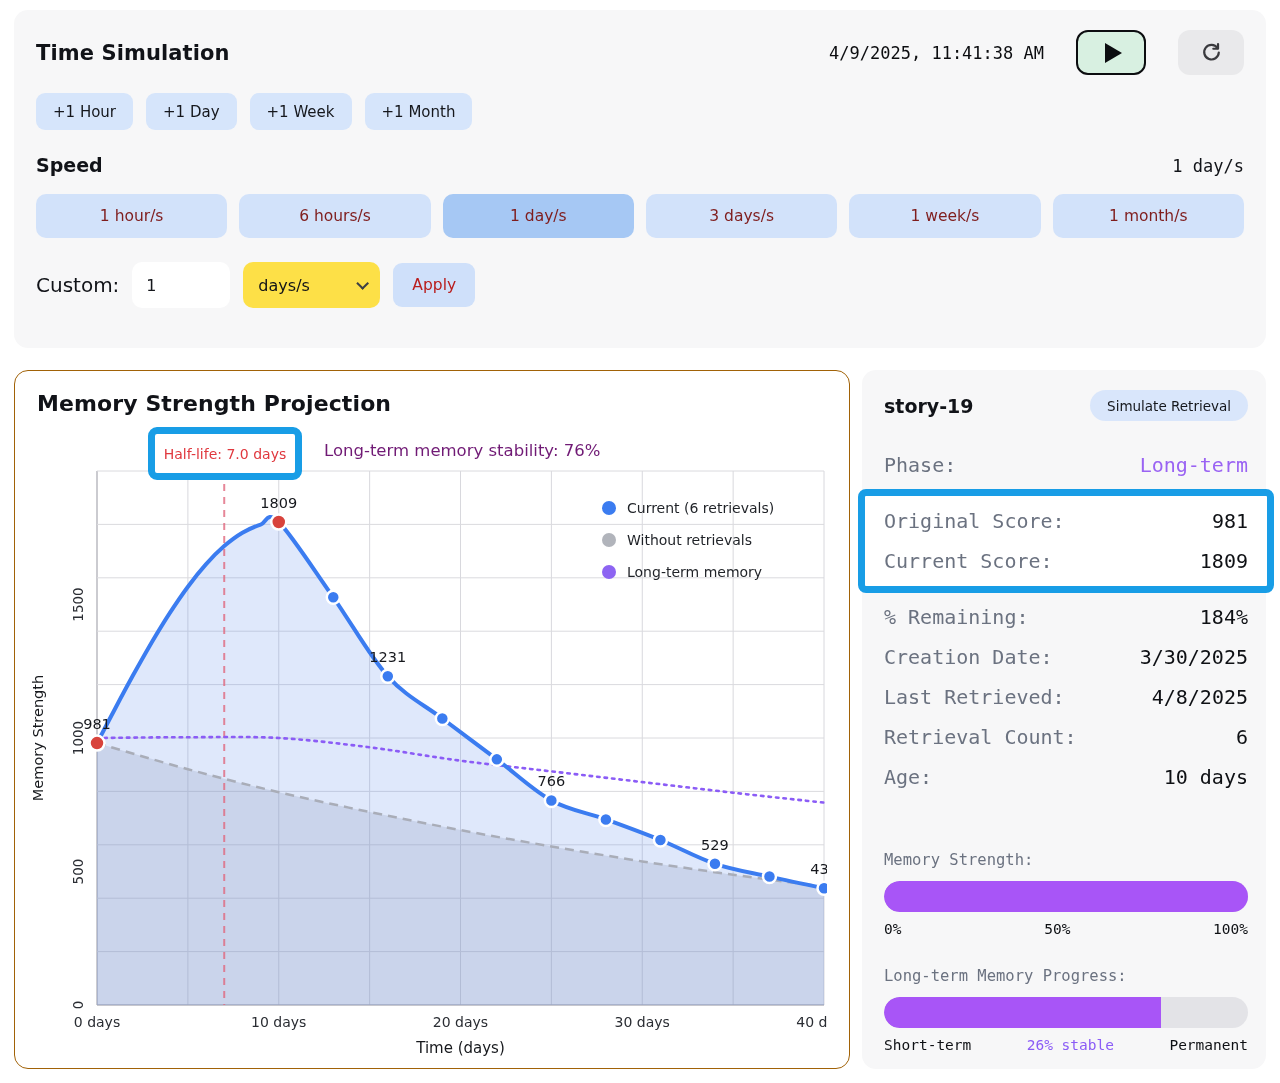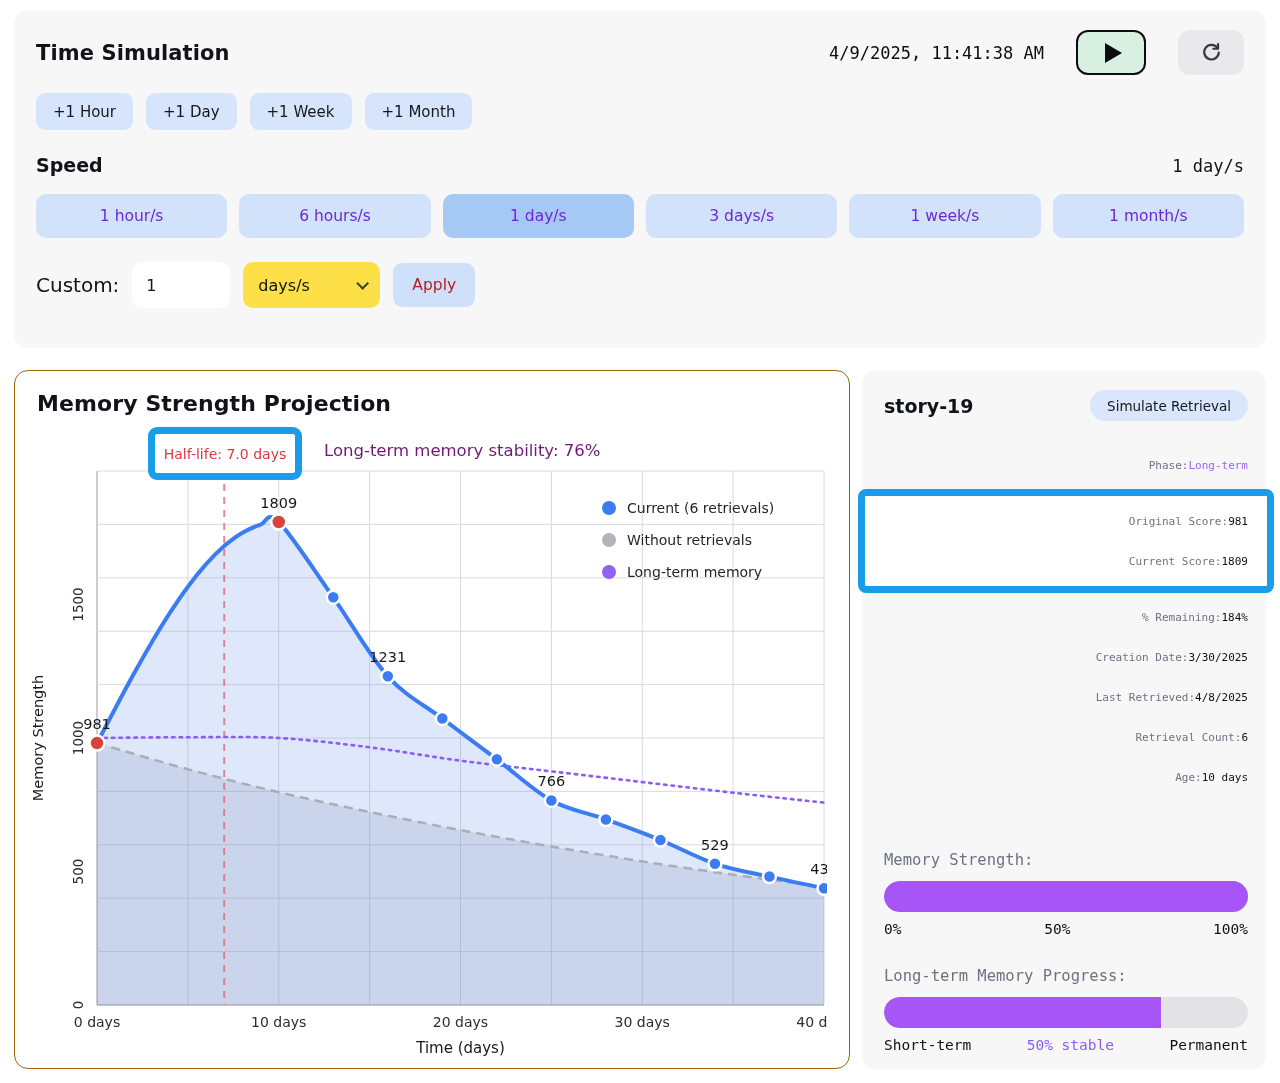--- a/index.html
+++ b/index.html
@@ -33,21 +33,21 @@
   .chip-btn {
     background:#d6e5fb; border:none; border-radius:9px; height:37px; padding:0 17px;
     font-family:inherit; font-size:15px; color:#15171c; cursor:pointer;
   }
   .speed-head { display:flex; align-items:flex-end; justify-content:space-between; margin-top:24px; }
   .speed-title { font-size:19px; font-weight:700; }
   .speed-current { font-size:17px; }
   .speed-row { display:flex; gap:12px; margin-top:18px; }
   .speed-btn {
     flex:1; height:44px; background:#d2e2fa; border:none; border-radius:10px;
-    font-family:inherit; font-size:15.5px; color:#6d28d9; cursor:pointer;
+    font-family:inherit; font-size:15.5px; color:#7f1d1d; cursor:pointer;
   }
   .speed-btn.selected { background:#a6c8f4; }
   .custom-row { display:flex; align-items:center; margin-top:24px; gap:13px; }
   .custom-label { font-size:20px; }
   .custom-input {
     width:98px; height:46px; background:#fff; border:none; border-radius:10px;
     font-family:inherit; font-size:16px; padding:0 14px; color:#15171c;
   }
   .custom-select {
     width:137px; height:46px; background:#fde047; border-radius:10px; cursor:pointer;
@@ -76,22 +76,22 @@
   .stability-text { position:absolute; left:309px; top:70px; z-index:5; color:#701a75; font-size:16.5px; }
 
   .info-card { position:relative; width:404px; height:699px; background:#f7f7f8; padding:20px 18px 20px 22px; }
   .info-head { display:flex; align-items:center; justify-content:space-between; }
   .info-title { font-size:19px; font-weight:700; }
   .sim-retrieval-btn {
     background:#d9e6fb; border:none; border-radius:17px; height:31px; padding:0 17px;
     font-family:inherit; font-size:13.5px; color:#15171c; cursor:pointer;
   }
   .kv-row {
-    display:flex; align-items:center; justify-content:flex-end; height:40px;
-    font-family:"DejaVu Sans Mono","Liberation Mono",monospace; font-size:11px;
+    display:flex; align-items:center; justify-content:space-between; height:40px;
+    font-family:"DejaVu Sans Mono","Liberation Mono",monospace; font-size:20px;
   }
   .kv-label { color:#6b7280; }
   .kv-value { color:#0e1014; }
   .kv-value.purple { color:#9a63f3; }
   .rows-block { margin-top:24px; }
   .score-annotation {
     border:7px solid #189de6; border-radius:8px; background:#fff;
     margin:4px -26px 4px -26px; padding:5px 19px 5px 19px;
   }
   .bars-block { margin-top:54px; }
@@ -287,19 +287,19 @@
         </div>
       </div>
 
       <div class="lt-block">
         <div class="bar-label">Long-term Memory Progress:</div>
         <div class="bar-track">
           <div class="bar-fill" style="width: 76%;"></div>
         </div>
         <div class="bar-scale">
           <span>Short-term</span>
-          <span class="purple">50% stable</span>
+          <span class="purple">26% stable</span>
           <span>Permanent</span>
         </div>
       </div>
     </aside>
   </div>
 </div>
 
 </body></html>

